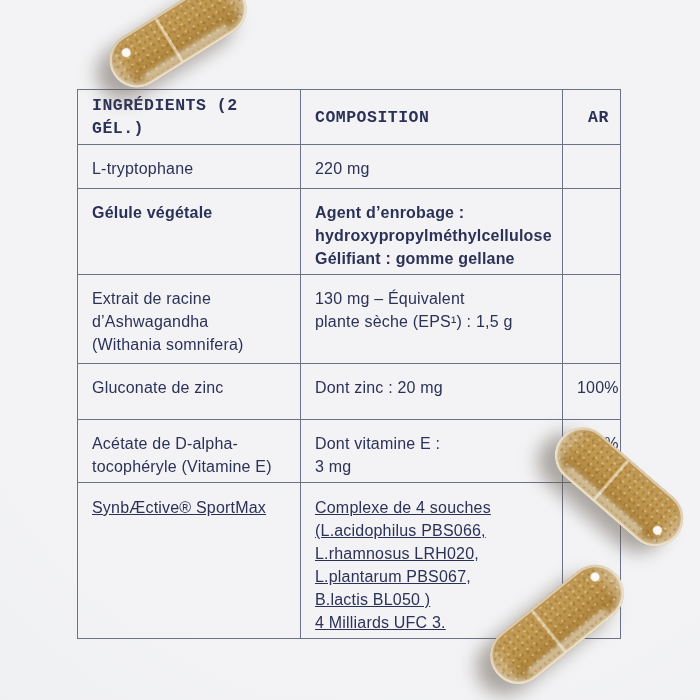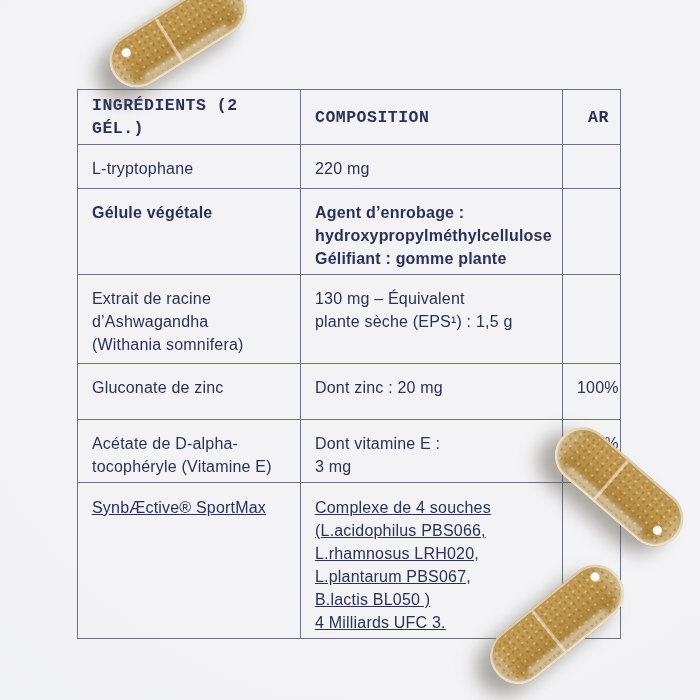--- a/index.html
+++ b/index.html
@@ -136,21 +136,21 @@
     <tbody>
       <tr>
         <td class="cell-ingredient">L-tryptophane</td>
         <td class="cell-composition">220 mg</td>
         <td class="cell-ar"></td>
       </tr>
       <tr>
         <td class="cell-ingredient">Gélule végétale</td>
         <td class="cell-composition">Agent d’enrobage :
 hydroxypropylméthylcellulose
-Gélifiant : gomme plante</td>
+Gélifiant : gomme gellane</td>
         <td class="cell-ar"></td>
       </tr>
       <tr>
         <td class="cell-ingredient">Extrait de racine
 d’Ashwagandha
 (Withania somnifera)</td>
         <td class="cell-composition">130 mg – Équivalent
 plante sèche (EPS¹) : 1,5 g</td>
         <td class="cell-ar"></td>
       </tr>

